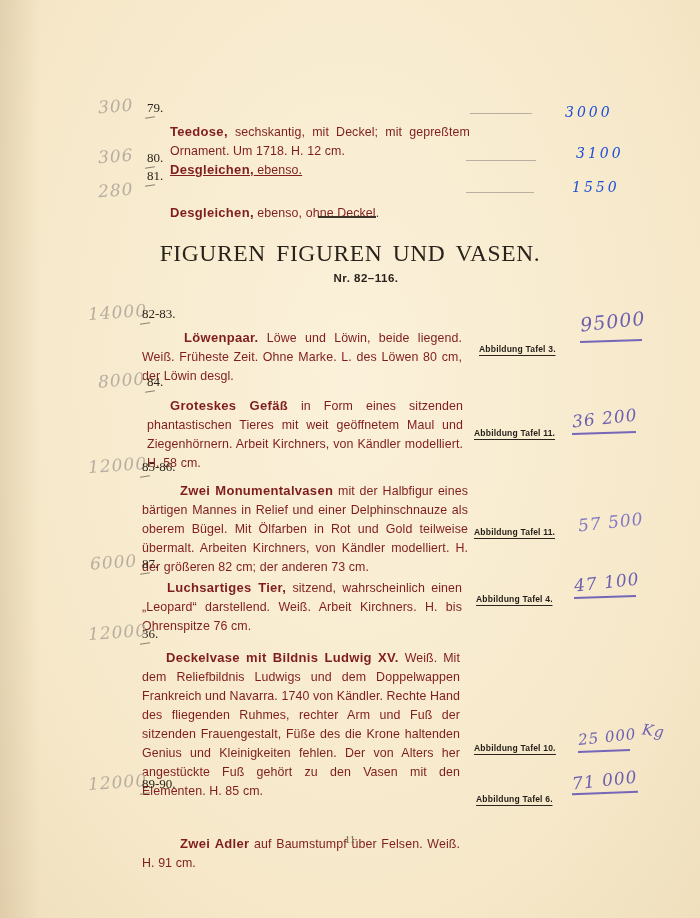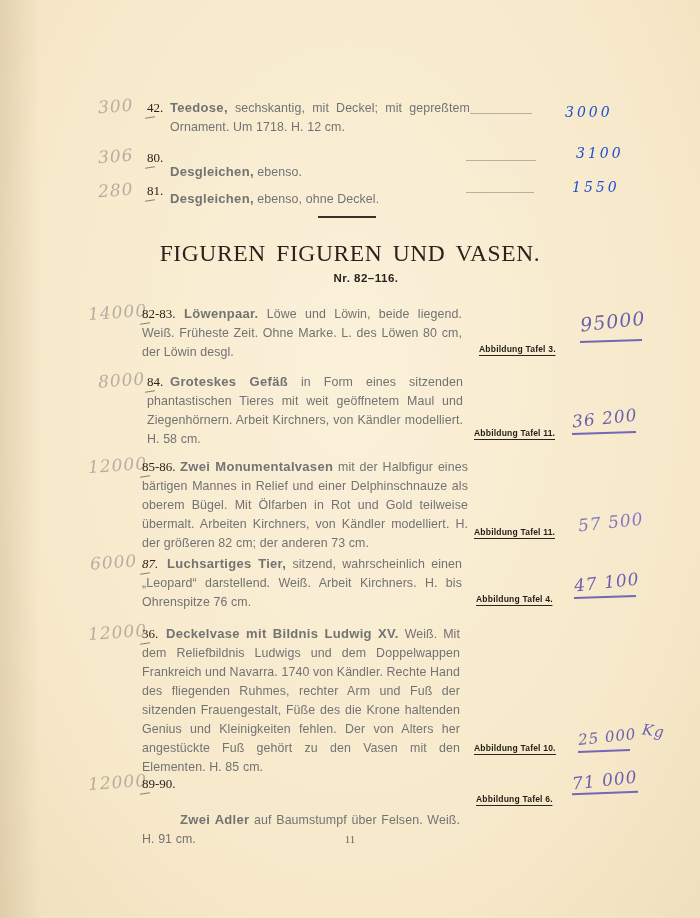--- a/index.html
+++ b/index.html
@@ -16,22 +16,22 @@
   .page { position: absolute; inset: 0; }
   .num {
     position: absolute; font-family: "Liberation Serif", serif;
     font-size: 13px; color: #2b241d; white-space: nowrap;
   }
   .num::after {
     content: ""; position: absolute; left: -2px; top: 17px;
     width: 10px; height: 1px; background: #8a8070; transform: rotate(-8deg);
   }
   .desc {
-    position: absolute; font-size: 12.4px; line-height: 19px; color: #737373;
-    text-align: justify; letter-spacing: 0.1px;
+    position: absolute; font-size: 12.4px; line-height: 19px; color: #7f1d1d;
+    text-align: justify; letter-spacing: 0.1px; margin-top: 24px;
   }
   .desc b { font-weight: bold; font-size: 13px; letter-spacing: 0.3px; }
   .pencil {
     position: absolute; font-family: "DejaVu Serif", serif; font-style: italic;
     font-size: 17px; color: #b7ada0; letter-spacing: 1px; transform: rotate(-4deg);
   }
   .pencil-right {
     position: absolute; font-family: "DejaVu Serif", serif; font-style: italic;
     font-size: 14px; color: #1d4ed8; letter-spacing: 3px;
   }
@@ -69,38 +69,38 @@
     font-family: "Liberation Serif", serif; font-size: 11px; color: #6d655b;
   }
 </style>
 </head>
 <body>
 
 <div class="page">
 
   <div>
     <span class="pencil" style="left:98px;top:96px;">300</span>
-    <span class="num" style="left:147px;top:100px;">42.</span>
+    <span class="num" style="left:147px;top:100px;">79.</span>
     <div class="desc" style="left:170px;top:98px;width:300px;"><b>Teedose,</b><span> sechskantig, mit Deckel; mit gepreßtem Ornament. Um 1718. H. 12 cm.</span></div>
     <div class="dash" style="left:470px;top:113px;width:62px;"></div>
     <span class="pencil-right" style="left:565px;top:104px;">3000</span>
   </div>
 
   <div>
     <span class="pencil" style="left:98px;top:146px;">306</span>
     <span class="num" style="left:147px;top:150px;">80.</span>
-    <div class="desc" style="left:170px;top:162px;width:300px;"><b>Desgleichen,</b><span> ebenso.</span></div>
+    <div class="desc" style="left:170px;top:136px;width:300px;text-decoration:underline;"><b>Desgleichen,</b><span> ebenso.</span></div>
     <div class="dash" style="left:466px;top:160px;width:70px;"></div>
     <span class="pencil-right" style="left:576px;top:145px;">3100</span>
   </div>
 
   <div>
     <span class="pencil" style="left:98px;top:180px;">280</span>
-    <span class="num" style="left:147px;top:183px;">81.</span>
-    <div class="desc" style="left:170px;top:189px;width:300px;"><b>Desgleichen,</b><span> ebenso, ohne Deckel.</span></div>
+    <span class="num" style="left:147px;top:168px;">81.</span>
+    <div class="desc" style="left:170px;top:179px;width:300px;"><b>Desgleichen,</b><span> ebenso, ohne Deckel.</span></div>
     <div class="dash" style="left:466px;top:192px;width:68px;"></div>
     <span class="pencil-right" style="left:572px;top:179px;">1550</span>
   </div>
 
   <div class="rule"></div>
   <div class="title">FIGUREN FIGUREN UND VASEN.</div>
   <div class="subtitle">Nr. 82–116.</div>
 
   <div>
     <span class="pencil" style="left:88px;top:302px;">14000</span>
@@ -123,21 +123,21 @@
   <div>
     <span class="pencil" style="left:88px;top:455px;">12000</span>
     <span class="num" style="left:142px;top:459px;">85-86.</span>
     <div class="desc" style="left:142px;top:457px;width:326px;text-indent:38px;"><b>Zwei Monumentalvasen</b><span> mit der Halbfigur eines bärtigen Mannes in Relief und einer Delphinschnauze als oberem Bügel. Mit Ölfarben in Rot und Gold teilweise übermalt. Arbeiten Kirchners, von Kändler modelliert. H. der größeren 82 cm; der anderen 73 cm.</span></div>
     <span class="plate" style="left:474px;top:526px;">Abbildung Tafel 11.</span>
     <span class="ink" style="left:578px;top:512px;color:#8478c4;">57 500</span>
   </div>
 
   <div>
     <span class="pencil" style="left:90px;top:552px;">6000</span>
-    <span class="num" style="left:142px;top:556px;font-style:italic;">87.</span>
+    <span class="num" style="left:142px;top:556px;">87.</span>
     <div class="desc" style="left:142px;top:554px;width:320px;text-indent:25px;"><b>Luchsartiges Tier,</b><span> sitzend, wahrscheinlich einen „Leopard“ darstellend. Weiß. Arbeit Kirchners. H. bis Ohrenspitze 76 cm.</span></div>
     <span class="plate" style="left:476px;top:593px;">Abbildung Tafel 4.</span>
     <span class="ink" style="left:574px;top:572px;">47 100</span>
     <div class="ink-under" style="left:574px;top:596px;width:62px;"></div>
   </div>
 
   <div>
     <span class="pencil" style="left:88px;top:622px;">12000</span>
     <span class="num" style="left:142px;top:626px;">36.</span>
     <div class="desc" style="left:142px;top:624px;width:318px;text-indent:24px;"><b>Deckelvase mit Bildnis Ludwig XV.</b><span>  Weiß. Mit dem Reliefbildnis Ludwigs und dem Doppelwappen Frankreich und Navarra. 1740 von Kändler. Rechte Hand des fliegenden Ruhmes, rechter Arm und Fuß der sitzenden Frauengestalt, Füße des die Krone haltenden Genius und Kleinigkeiten fehlen. Der von Alters her angestückte Fuß gehört zu den Vasen mit den Elementen. H. 85 cm.</span></div>

